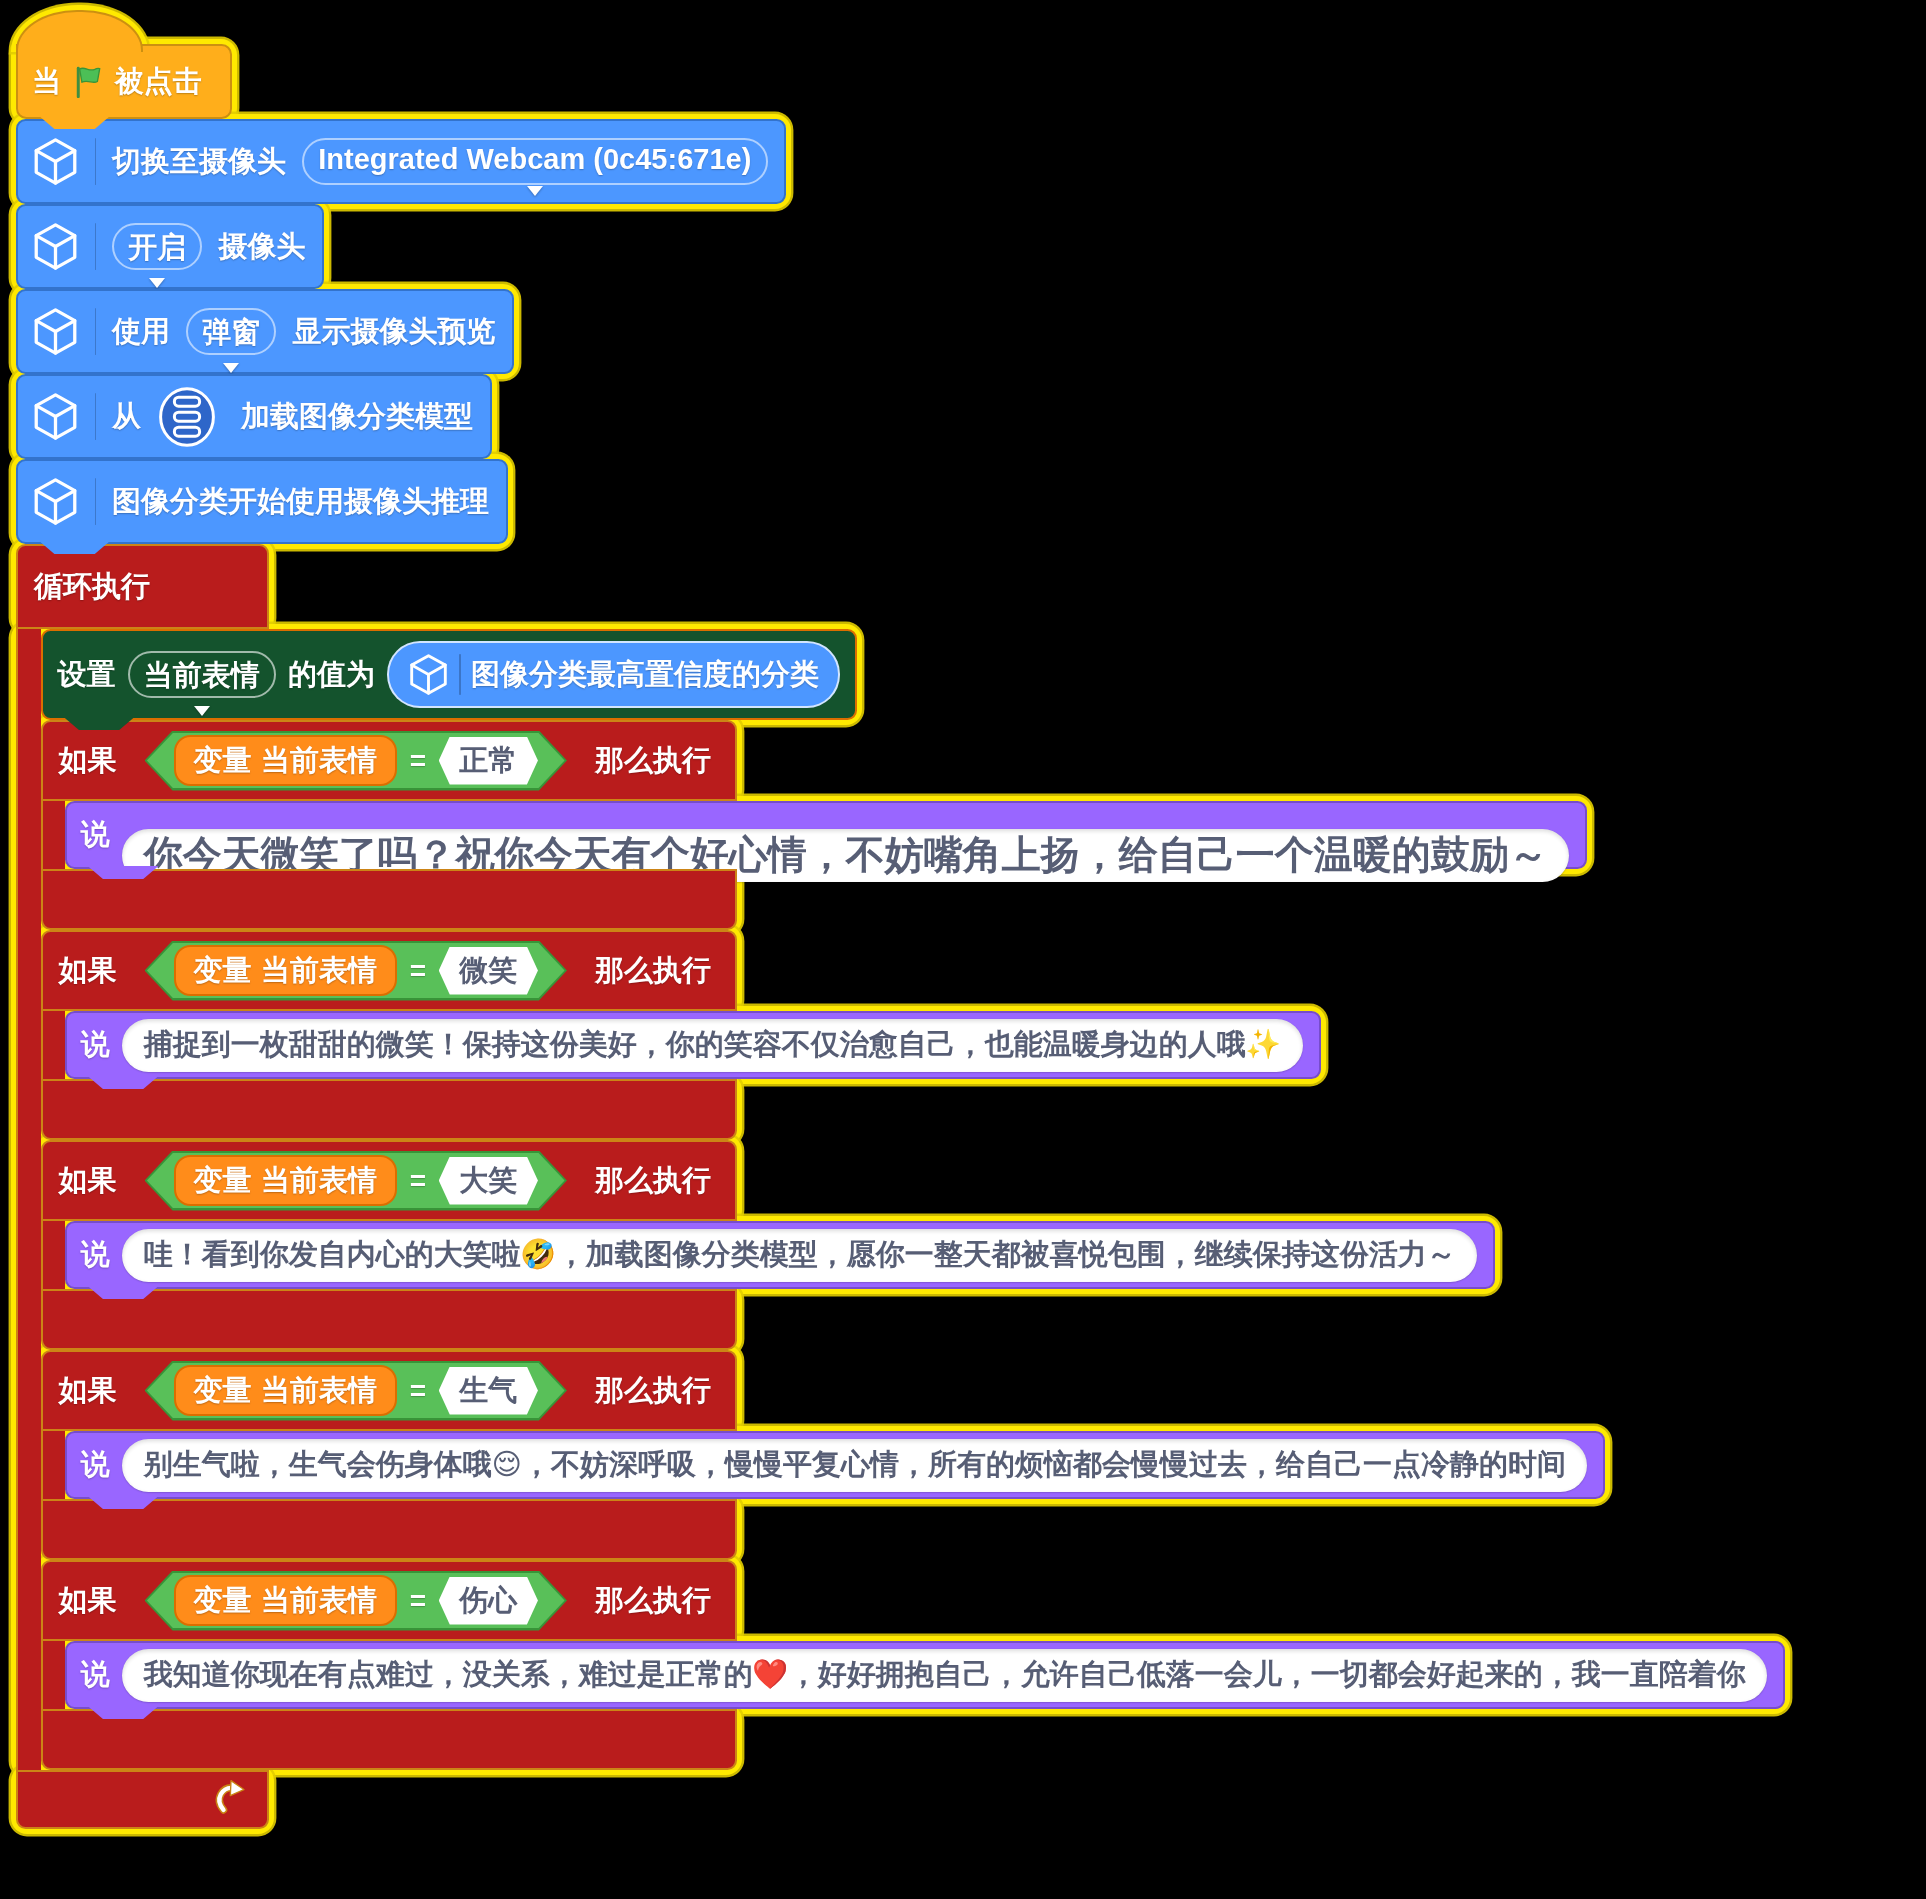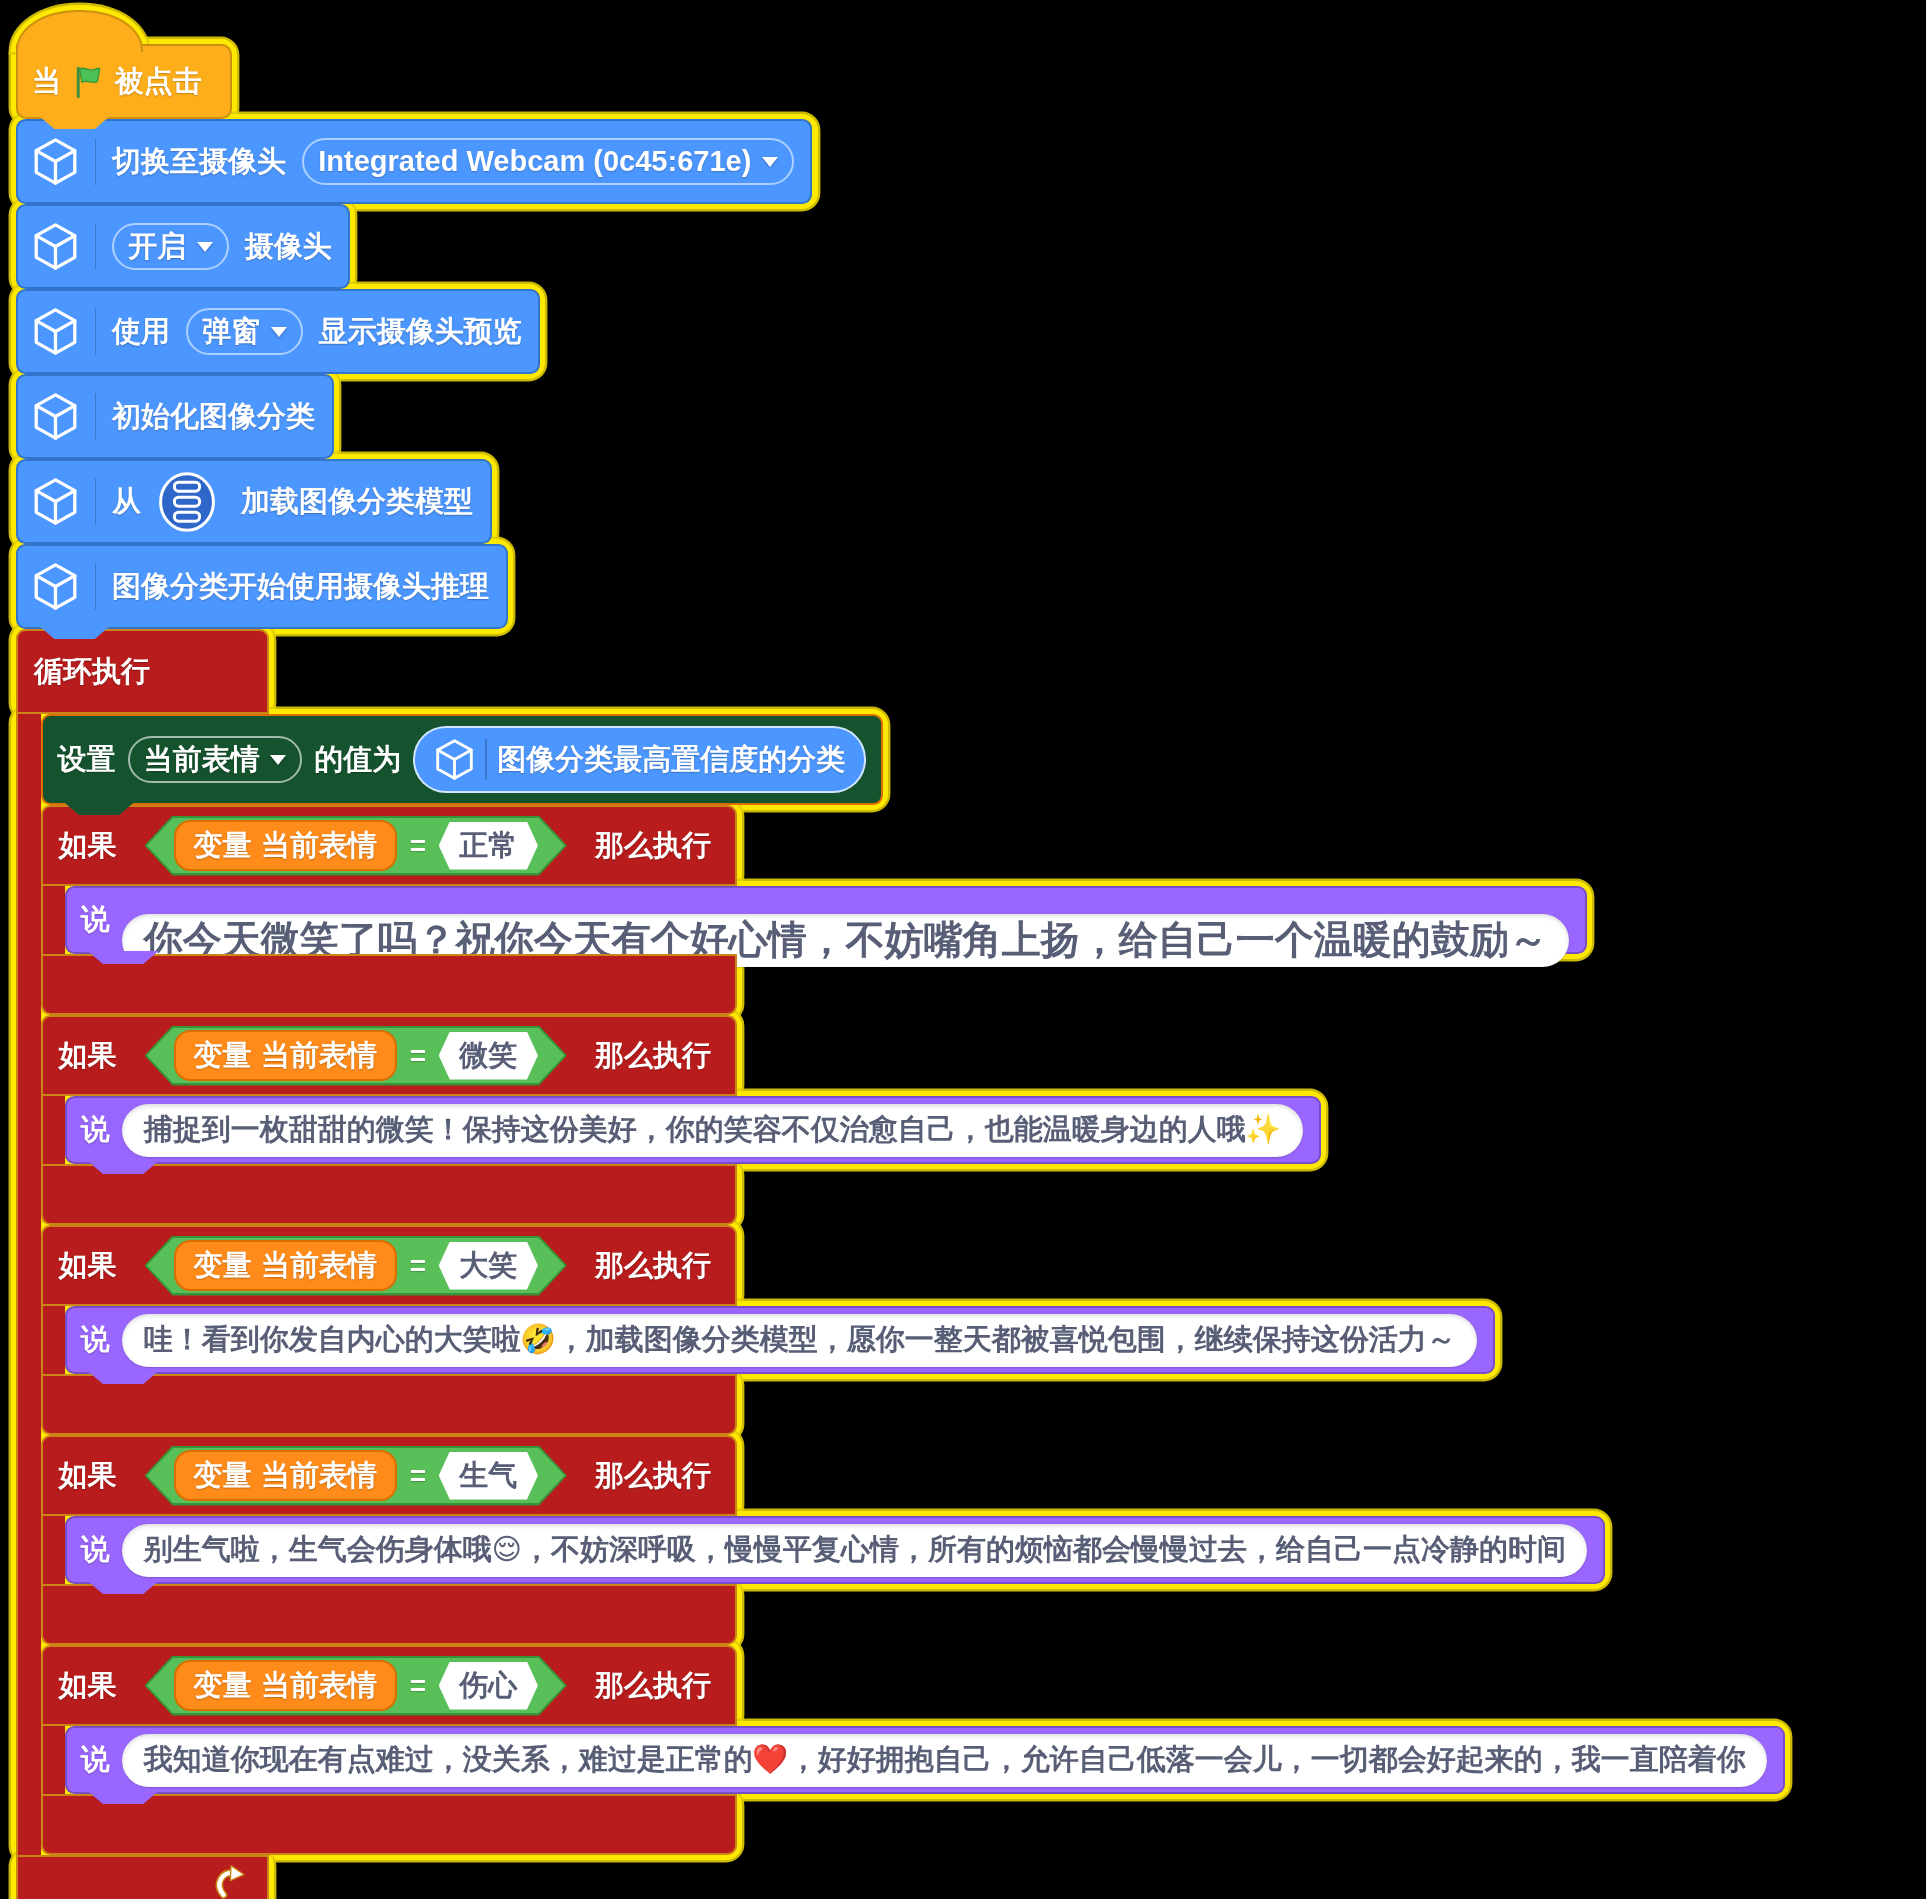--- a/index.html
+++ b/index.html
@@ -49,21 +49,21 @@
     background:#4C97FF;border:2px solid #3373CC;border-radius:9.5px;
     height:85px;padding:0 16.6px 0 13.5px;gap:16px;
   }
   .cube-icon{width:47px;height:47px;display:inline-flex;flex:none;}
   .sep{width:1.6px;height:47px;background:rgba(0,0,0,.2);border-radius:0.8px;flex:none;}
 
   
   .dd{
     display:inline-flex;align-items:center;gap:10.3px;
     border:2px solid rgba(255,255,255,.55);border-radius:24.5px;
-    padding:3.2px 14.2px;height:47px;box-sizing:border-box;cursor:pointer;
+    padding:3.2px 14.2px;height:47px;box-sizing:border-box;cursor:pointer;flex-direction:column;
   }
   .caret{
     width:0;height:0;flex:none;
     border-left:8.3px solid transparent;border-right:8.3px solid transparent;
     border-top:10.7px solid #fff;
     filter:drop-shadow(0 1.2px 0.8px rgba(0,0,0,.3));
   }
 
   
   .c-fill{background:#b91c1c;border:2px solid #CC8416;}
@@ -208,29 +208,20 @@
       </span>
     <span class="sep"></span>
     <span class="lbl">使用</span>
     <span class="dd">
       <span class="lbl">弹窗</span>
       <span class="caret"></span>
     </span>
     <span class="lbl">显示摄像头预览</span>
   </div>
 
-  <div class="block b-blue">
-    <span class="cube-icon">
-      <svg viewBox="0 0 100 100">
-          <use href="#cube"></use>
-        </svg>
-      </span>
-    <span class="sep"></span>
-    <span class="lbl">初始化图像分类</span>
-  </div>
 
   <div class="block b-blue">
     <span class="cube-icon">
       <svg viewBox="0 0 100 100">
           <use href="#cube"></use>
         </svg>
       </span>
     <span class="sep"></span>
     <span class="lbl">从</span>
     <span style="width:68px;height:60px;display:inline-flex;flex:none;">

